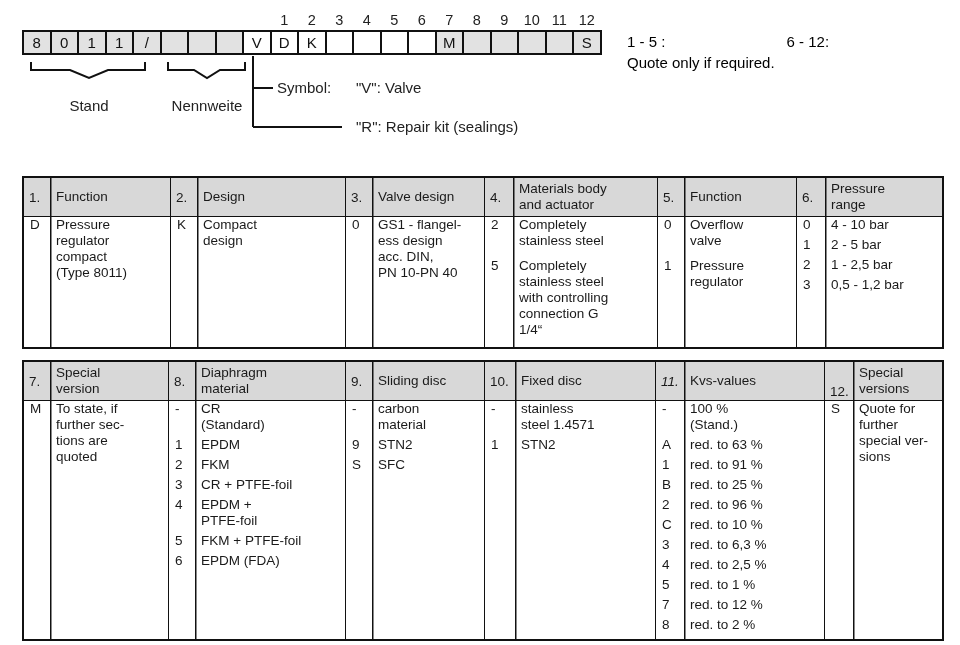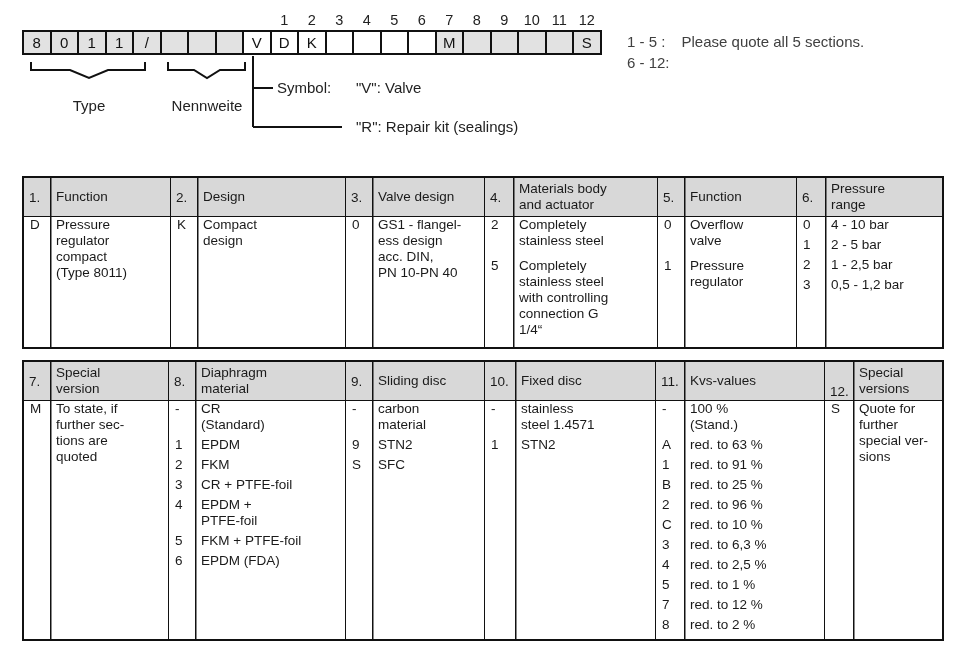--- a/index.html
+++ b/index.html
@@ -18,21 +18,21 @@
   .boxcell + .boxcell{margin-left:-2px;}
   .boxcell.shaded{background:#e2e2e2;}
 
   .brace{position:absolute;}
   .diagram-label{position:absolute;font-size:15px;color:#222;text-align:center;}
   .overlay-lines{position:absolute;left:0;top:0;pointer-events:none;}
   .sym-text{position:absolute;font-size:15px;color:#222;line-height:17px;}
 
   .instructions{position:absolute;left:627px;top:33px;display:grid;
                 grid-template-columns:auto 1fr;column-gap:12px;row-gap:3px;
-                font-size:15px;line-height:18px;color:#404040;}
+                font-size:15px;line-height:18px;color:#000000;}
 
   
   table.spec{position:absolute;left:22px;border-collapse:collapse;table-layout:fixed;
              border:2.5px solid #111;background:#fff;}
   table.spec td{border:1.5px solid #111;padding:0;vertical-align:top;
                 background-repeat:no-repeat;}
   td.hcell{background-color:#d8d8d8;height:38px;}
   .hd{display:flex;align-items:center;height:38px;}
   .hd .k{box-sizing:border-box;padding-left:5px;font-size:13.5px;color:#1a1a1a;}
   .hd .d{flex:1;padding-left:6px;padding-right:2px;font-size:13.5px;line-height:16px;
@@ -96,40 +96,40 @@
         <div class="boxcell shaded"></div>
         <div class="boxcell shaded"></div>
         <div class="boxcell shaded"></div>
         <div class="boxcell shaded"></div>
         <div class="boxcell shaded">S</div>
       </div>
 
     <svg class="brace" style="left:30px;top:61px;" width="118" height="20" viewBox="0 0 118 20">
       <polyline points="1,1 1,9 40,9 59,17 78,9 115,9 115,1" fill="none" stroke="#111" stroke-width="2"></polyline>
     </svg>
-    <div class="diagram-label" style="left:30px;top:97px;width:118px;">Type</div>
+    <div class="diagram-label" style="left:30px;top:97px;width:118px;">Stand</div>
 
     <svg class="brace" style="left:167px;top:61px;" width="80" height="20" viewBox="0 0 80 20">
       <polyline points="1,1 1,9 27,9 40,17 53,9 78,9 78,1" fill="none" stroke="#111" stroke-width="2"></polyline>
     </svg>
     <div class="diagram-label" style="left:152px;top:97px;width:110px;">Nennweite</div>
 
     <svg class="overlay-lines" width="400" height="162" viewBox="0 0 400 162">
       <line x1="253" y1="56" x2="253" y2="127" stroke="#111" stroke-width="2"></line>
       <line x1="253" y1="88" x2="273" y2="88" stroke="#111" stroke-width="2"></line>
       <line x1="253" y1="127" x2="342" y2="127" stroke="#111" stroke-width="2"></line>
     </svg>
     <div class="sym-text" style="left:277px;top:79px;">Symbol:</div>
     <div class="sym-text" style="left:356px;top:79px;">"V": Valve</div>
     <div class="sym-text" style="left:356px;top:118px;">"R": Repair kit (sealings)</div>
 
     <div class="instructions">
       <span>1 -  5 :</span>
-      <span>Please quote all 5 sections.</span>
       <span>6 - 12:</span>
+      <span>Quote only if required.</span>
     </div>
   </div>
 
   <table class="spec" style="top:176px;width:913px;">
     <tbody>
       <tr class="hrow">
           <td class="hcell" style="width: 146px; background-image: linear-gradient(rgb(17, 17, 17), rgb(17, 17, 17)); background-size: 1.5px 100%; background-position: 26px 0px;">
             <div class="hd">
               <div class="k" style="flex: 0 0 26px;">1.</div>
               <div class="d">Function</div>
@@ -267,21 +267,21 @@
             </div>
           </td>
           <td class="hcell" style="width: 170px; background-image: linear-gradient(rgb(17, 17, 17), rgb(17, 17, 17)); background-size: 1.5px 100%; background-position: 30px 0px; margin-top: 32px;">
             <div class="hd">
               <div class="k" style="flex: 0 0 30px;">10.</div>
               <div class="d">Fixed disc</div>
             </div>
           </td>
           <td class="hcell" style="width: 168px; background-image: linear-gradient(rgb(17, 17, 17), rgb(17, 17, 17)); background-size: 1.5px 100%; background-position: 28px 0px;">
             <div class="hd">
-              <div class="k" style="flex: 0 0 28px;">11.</div>
+              <div class="k" style="flex: 0 0 28px; font-style: italic;">11.</div>
               <div class="d">Kvs-values</div>
             </div>
           </td>
           <td class="hcell" style="width: 117px; background-image: linear-gradient(rgb(17, 17, 17), rgb(17, 17, 17)); background-size: 1.5px 100%; background-position: 28px 0px;">
             <div class="hd">
               <div class="k" style="flex: 0 0 28px; margin-top: 20px;">12.</div>
               <div class="d">Special
 versions</div>
             </div>
           </td>

